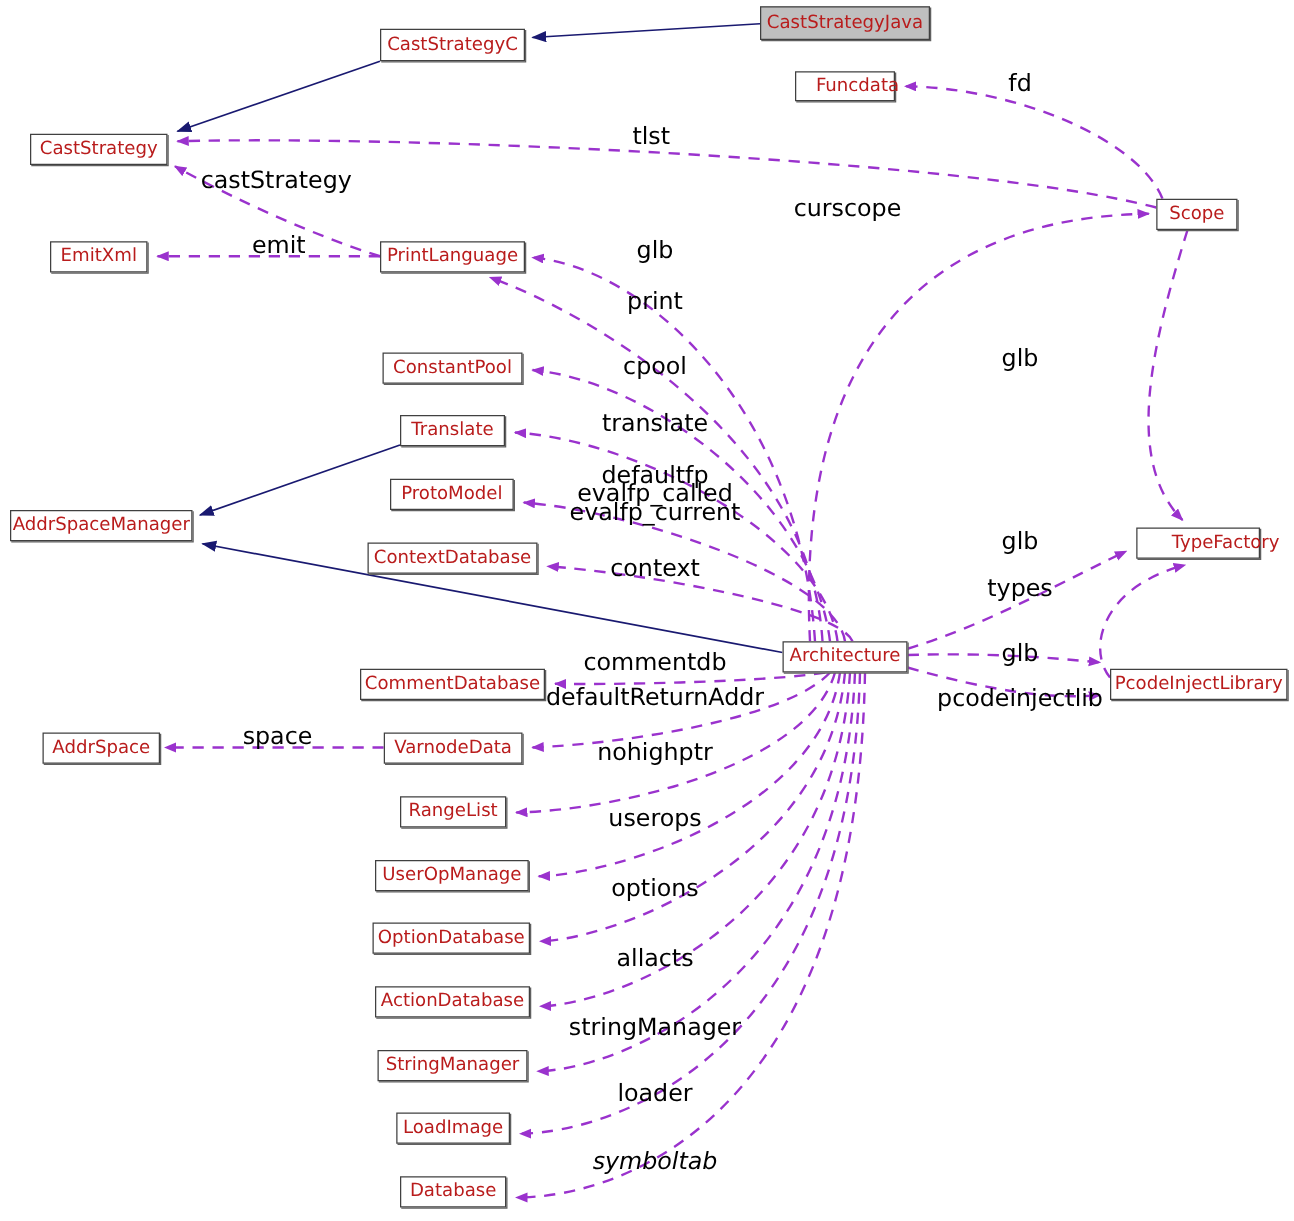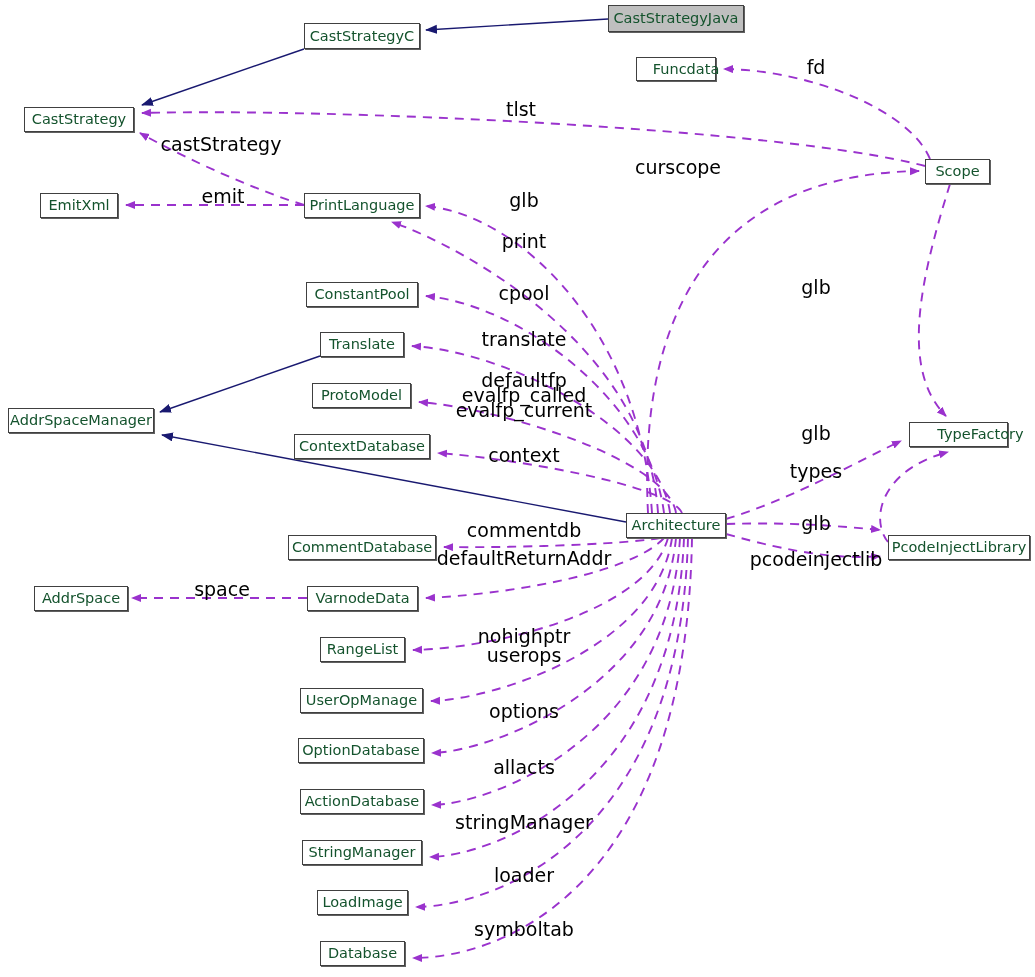--- a/index.html
+++ b/index.html
@@ -21,21 +21,21 @@
     top: 0;
     width: 1035px;
     height: 977px;
     pointer-events: none;
   }
   .node {
     position: absolute;
     box-sizing: border-box;
     border: 1px solid #404040;
     background: #ffffff;
-    color: #14532d;
+    color: #b91c1c;
     font-size: 14.5px;
     line-height: 1;
     display: flex;
     align-items: center;
     justify-content: center;
     white-space: nowrap;
     box-shadow: 1px 1px 0 0 #606060;
     z-index: 5;
   }
   .node.highlight {
@@ -147,22 +147,22 @@
       <div class="edge-label" style="left: 524px; top: 396px;">evalfp_called</div>
       <div class="edge-label" style="left: 524px; top: 411px;">evalfp_current</div>
       <div class="edge-label" style="left: 816px; top: 434px;">glb</div>
       <div class="edge-label" style="left: 524px; top: 456px;">context</div>
       <div class="edge-label" style="left: 816px; top: 472px;">types</div>
       <div class="edge-label" style="left: 524px; top: 531px;">commentdb</div>
       <div class="edge-label" style="left: 816px; top: 524px;">glb</div>
       <div class="edge-label" style="left: 524px; top: 559px;">defaultReturnAddr</div>
       <div class="edge-label" style="left: 816px; top: 560px;">pcodeinjectlib</div>
       <div class="edge-label" style="left: 222px; top: 590px;">space</div>
-      <div class="edge-label" style="left: 524px; top: 637px;">nohighptr</div>
+      <div class="edge-label" style="left: 524px; top: 603px;">nohighptr</div>
       <div class="edge-label" style="left: 524px; top: 656px;">userops</div>
       <div class="edge-label" style="left: 524px; top: 712px;">options</div>
       <div class="edge-label" style="left: 524px; top: 768px;">allacts</div>
       <div class="edge-label" style="left: 524px; top: 823px;">stringManager</div>
       <div class="edge-label" style="left: 524px; top: 876px;">loader</div>
-      <div class="edge-label" style="left: 524px; top: 930px;">symboltab</div>
+      <div class="edge-label" style="left: 524px; top: 930px; font-style: italic;">symboltab</div>
     </div>
 
 </div>
 
 </body></html>

